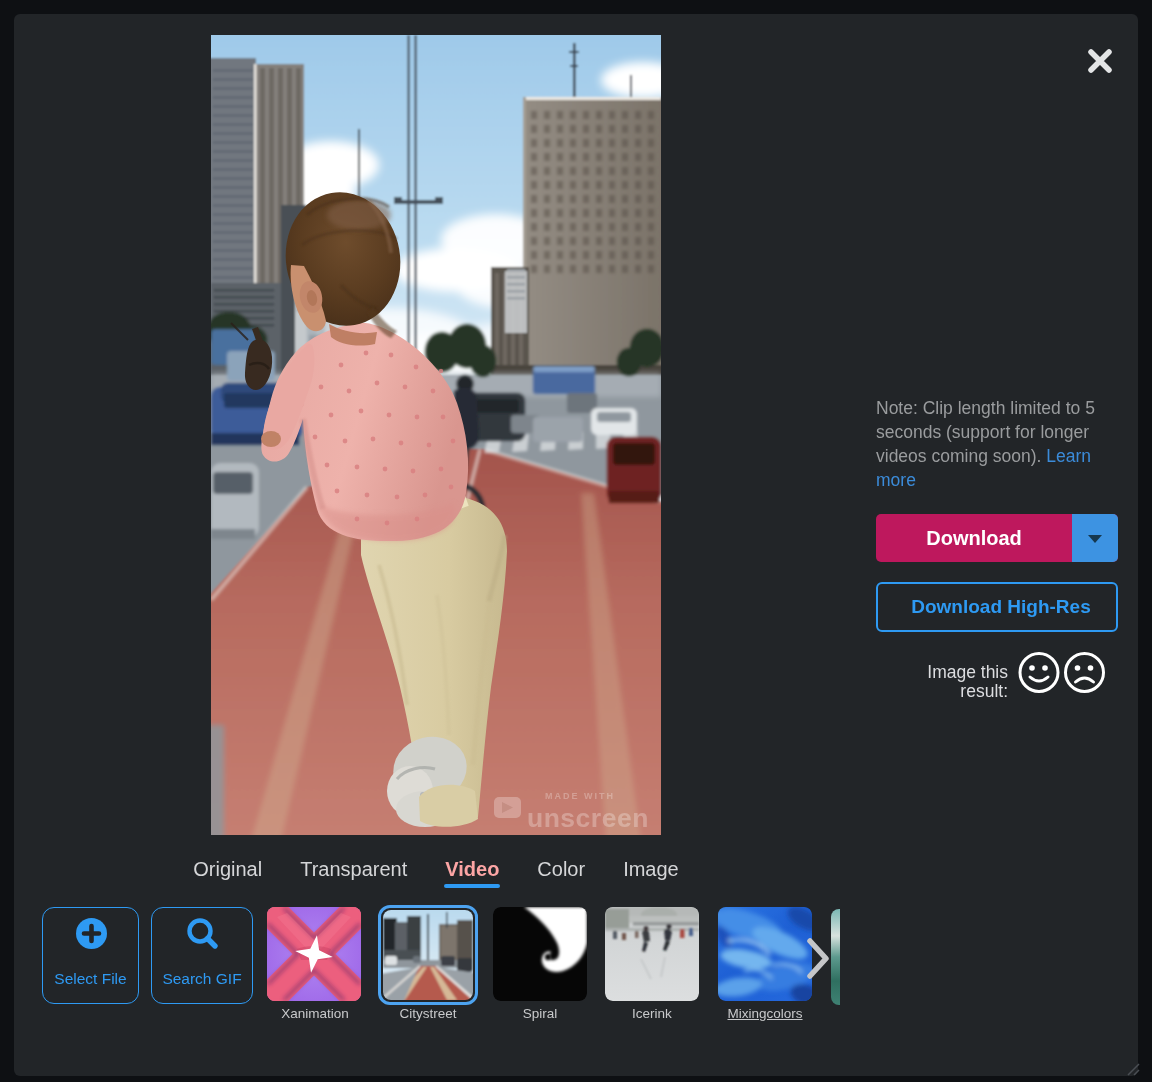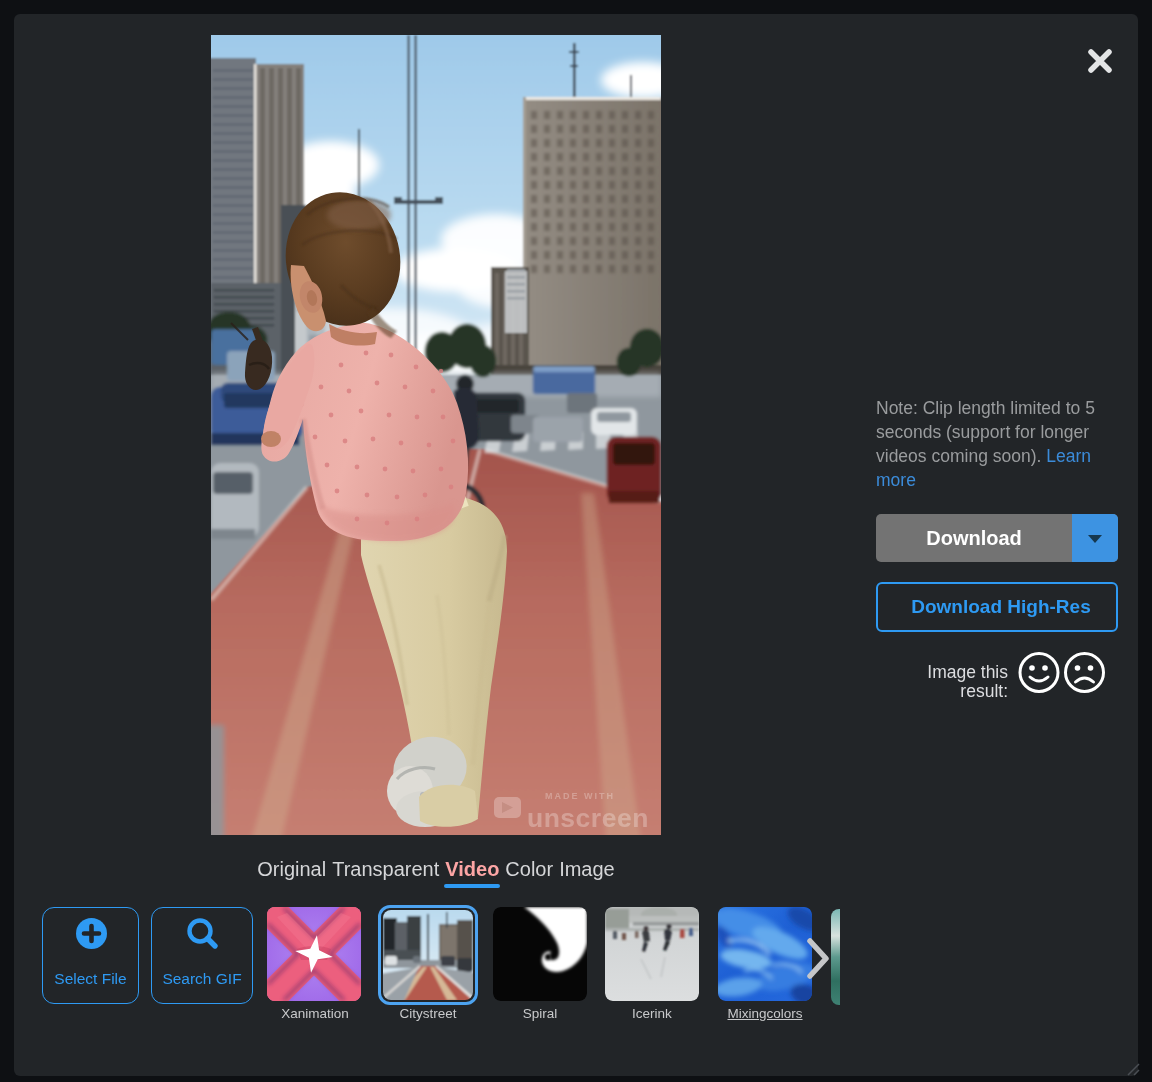--- a/index.html
+++ b/index.html
@@ -2,28 +2,28 @@
 <html><head>
 <meta charset="utf-8">
 <style>
   html,body{margin:0;padding:0;background:#0e1013;}
   body{width:1152px;height:1082px;position:relative;overflow:hidden;font-family:"Liberation Sans",sans-serif;}
   .panel{position:absolute;left:14px;top:14px;width:1124px;height:1062px;background:#222528;border-radius:6px;}
   .photo{position:absolute;left:211px;top:35px;width:450px;height:800px;}
   .close{position:absolute;left:1086px;top:47px;width:28px;height:28px;}
   .note{position:absolute;left:876px;top:396px;width:248px;font-size:17.5px;line-height:24px;color:#9a9c9e;}
   .note .lnk{color:#3b8bd9;}
-  .dlbtn{position:absolute;left:876px;top:514px;width:242px;height:48px;border-radius:5px;background:#737373;overflow:hidden;}
+  .dlbtn{position:absolute;left:876px;top:514px;width:242px;height:48px;border-radius:5px;background:#be185d;overflow:hidden;}
   .dlbtn .txt{position:absolute;left:0;top:0;width:196px;height:48px;line-height:48px;text-align:center;color:#fff;font-size:20px;font-weight:bold;}
   .dlbtn .dd{position:absolute;right:0;top:0;width:46px;height:48px;background:#3d93e2;}
   .dlbtn .caret{position:absolute;right:16px;top:21px;width:0;height:0;border-left:7px solid transparent;border-right:7px solid transparent;border-top:8px solid #16384f;}
   .hrbtn{position:absolute;left:876px;top:582px;width:242px;height:50px;box-sizing:border-box;border:2px solid #2e9af3;border-radius:6px;color:#2e9af3;font-size:19px;font-weight:bold;text-align:center;line-height:46px;padding-left:8px;}
   .rate{position:absolute;left:876px;top:663px;width:132px;text-align:right;color:#dcdde0;font-size:17.5px;line-height:19px;}
   .faces{position:absolute;left:1018px;top:651px;}
-  .tabs{position:absolute;left:211px;top:857px;width:450px;display:flex;justify-content:center;gap:6px;font-size:20px;color:#d5d6d8;}
+  .tabs{position:absolute;left:211px;top:857px;width:450px;display:flex;justify-content:center;gap:38px;font-size:20px;color:#d5d6d8;}
   .tabs .t{line-height:24px;}
   .tabs .active{color:#fca5a5;font-weight:bold;position:relative;}
   .tabs .active:after{content:"";position:absolute;left:-1px;right:-1px;top:27px;height:4px;border-radius:2px;background:#2e9af3;}
   .fbtn{position:absolute;top:907px;height:97px;box-sizing:border-box;border:1.5px solid #2e9af3;border-radius:12px;text-align:center;color:#2e9af3;font-size:15.5px;}
   .fbtn .cap{position:absolute;left:0;right:0;top:62px;}
   .thumb{position:absolute;top:907px;width:94px;height:94px;border-radius:8px;overflow:hidden;}
   .tlabel{position:absolute;top:1006px;width:120px;text-align:center;font-size:13.5px;color:#c8c9cb;}
   .selwrap{position:absolute;left:378px;top:905px;width:100px;height:100px;box-sizing:border-box;border:3px solid #4da3f0;border-radius:12px;}
   .selwrap .inner{position:absolute;left:2px;top:2px;width:90px;height:90px;border-radius:8px;overflow:hidden;}
   .sliver{position:absolute;left:831px;top:909px;width:9px;height:96px;border-radius:8px 0 0 8px;overflow:hidden;}

